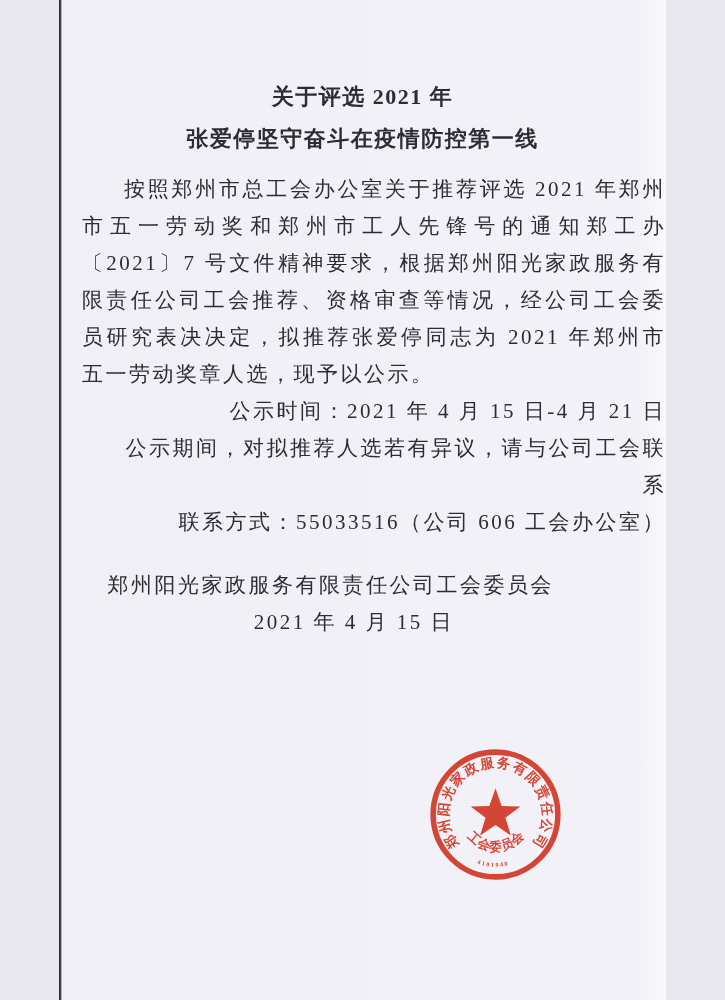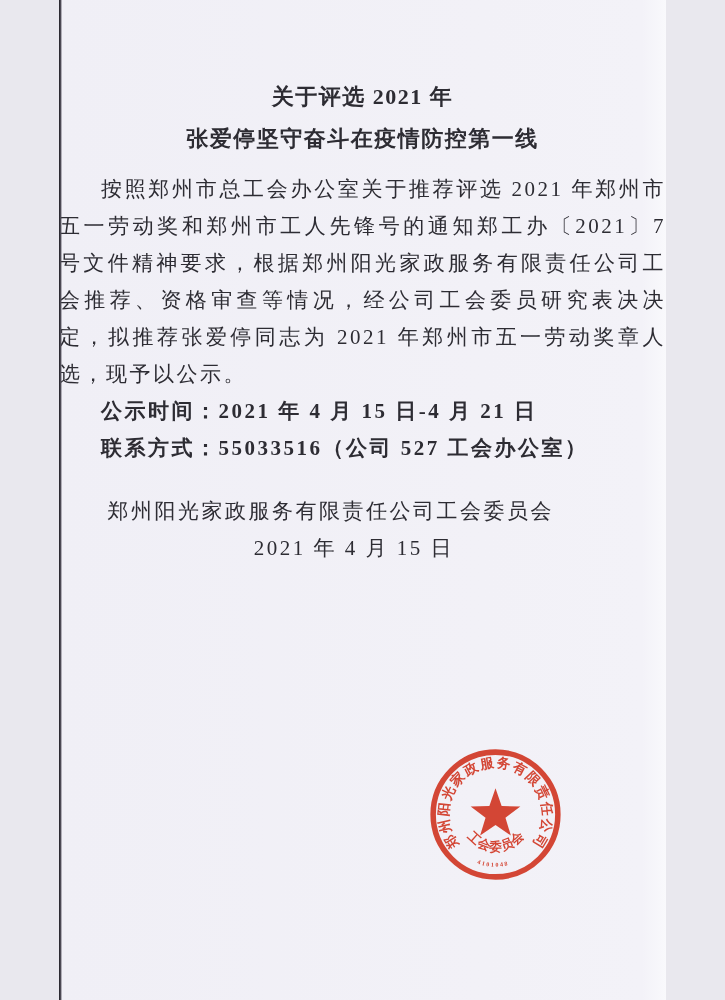--- a/index.html
+++ b/index.html
@@ -24,36 +24,36 @@
   .doc-title {
     text-align: center;
     font-size: 22px;
     font-weight: 700;
     line-height: 42px;
     letter-spacing: 1.5px;
     margin: 0;
   }
   .content {
     margin: 0 100px;
+    padding-left: 23px;
   }
   .body-text {
     margin: 11px 0 0 0;
     font-size: 21px;
     line-height: 37px;
     letter-spacing: 2.5px;
     text-align: justify;
   }
   .body-text p {
     margin: 0;
     text-indent: 2em;
   }
   .meta-line {
     text-indent: 2em;
-    text-align: left;
-    font-weight: bold;
+    text-align: right;
   }
   .signature-block {
     margin-top: 26px;
     font-size: 21px;
     line-height: 37px;
     letter-spacing: 2.5px;
   }
   .signature-org {
     text-align: right;
     padding-right: 112px;
@@ -82,21 +82,22 @@
 <div class="page">
 
   <div class="scan-edge"></div>
 
   <h1 class="doc-title">关于评选 2021 年</h1>
   <h1 class="doc-title">张爱停坚守奋斗在疫情防控第一线</h1>
 
   <div class="content body-text">
     <p>按照郑州市总工会办公室关于推荐评选 2021 年郑州市五一劳动奖和郑州市工人先锋号的通知郑工办〔2021〕7 号文件精神要求，根据郑州阳光家政服务有限责任公司工会推荐、资格审查等情况，经公司工会委员研究表决决定，拟推荐张爱停同志为 2021 年郑州市五一劳动奖章人选，现予以公示。</p>
     <p class="meta-line">公示时间：2021 年 4 月 15 日-4 月 21 日</p>
-    <p class="meta-line">联系方式：55033516（公司 527 工会办公室）</p>
+    <p class="meta-line">公示期间，对拟推荐人选若有异议，请与公司工会联系</p>
+    <p class="meta-line">联系方式：55033516（公司 606 工会办公室）</p>
   </div>
 
   <div class="signature-block">
     <div class="signature-org">郑州阳光家政服务有限责任公司工会委员会</div>
     <div class="signature-date">2021 年 4 月 15 日</div>
   </div>
 
   <svg class="seal" viewBox="0 0 170 170" aria-hidden="true">
     <defs>
       <path id="sealTopPath" d="M85,132 A47,47 0 1,1 85.05,132" fill="none"></path>

